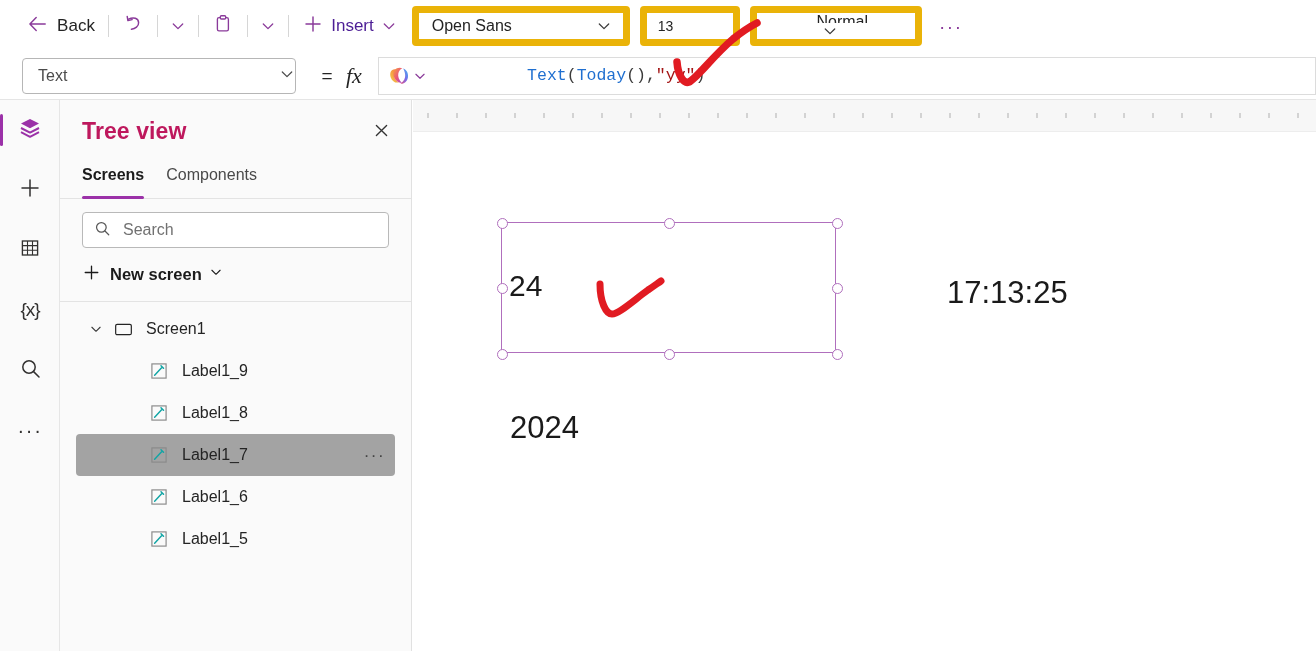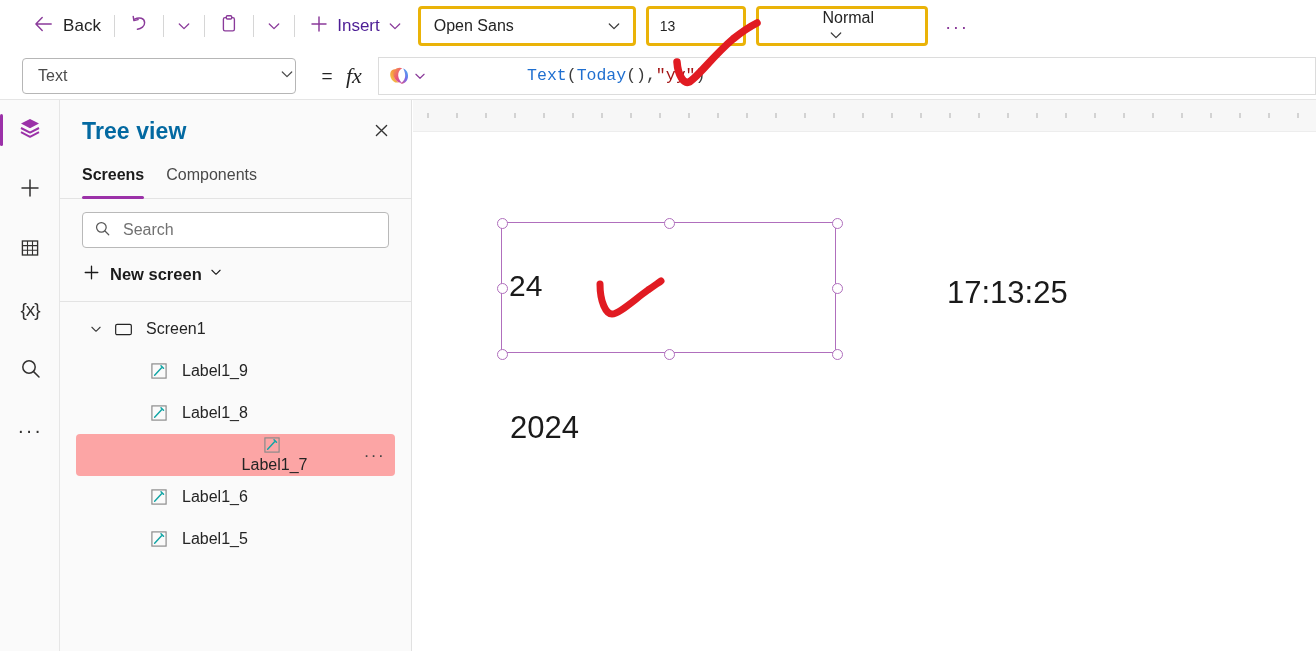--- a/index.html
+++ b/index.html
@@ -21,21 +21,21 @@
   }
 
   
   .cmdbar {
     position: absolute;
     left: 0; top: 0;
     width: 1316px; height: 52px;
     background: #ffffff;
     display: flex;
     align-items: center;
-    padding-left: 26px;
+    padding-left: 20px;
     box-sizing: border-box;
   }
   .cmd-item {
     display: flex;
     align-items: center;
     height: 34px;
     padding: 0 6px;
     border-radius: 4px;
     cursor: pointer;
     color: #8A3A9A;
@@ -62,21 +62,21 @@
   .chev-btn {
     display: flex; align-items: center; justify-content: center;
     width: 26px; height: 30px;
     cursor: pointer; border-radius: 4px;
   }
 
   
   .combo {
     position: relative;
     height: 40px;
-    border: 3px solid #eab308;
+    border: 7px solid #eab308;
     border-radius: 4px;
     background: #fff;
     display: flex;
     align-items: center;
     box-sizing: border-box;
     cursor: pointer;
   }
   .combo .combo-text {
     font-size: 16px;
     color: #242424;
@@ -228,21 +228,21 @@
   .tree-head {
     position: relative;
     height: 62px;
     display: flex; align-items: center;
     padding: 0 22px;
     box-sizing: border-box;
   }
   .tree-title {
     font-size: 23px;
     font-weight: bold;
-    color: #0369a1;
+    color: #be185d;
     letter-spacing: .1px;
   }
   .tree-close {
     position: absolute;
     right: 16px; top: 18px;
     width: 28px; height: 28px;
     display: flex; align-items: center; justify-content: center;
     cursor: pointer;
     color: #333;
     border-radius: 4px;
@@ -323,21 +323,21 @@
     position: relative;
     display: flex;
     align-items: center;
     height: 42px;
     margin: 0 16px;
     padding-left: 10px;
     border-radius: 4px;
     cursor: pointer;
     box-sizing: border-box;
   }
-  .tree-row.selected { background: #fca5a5; flex-direction: column; }
+  .tree-row.selected { background: #a3a3a3; }
   .tree-row .twisty {
     width: 20px; height: 20px;
     display: flex; align-items: center; justify-content: center;
     flex: none;
     color: #3a3a3a;
   }
   .tree-row .node-icon {
     width: 22px; height: 22px;
     display: flex; align-items: center; justify-content: center;
     margin-left: 6px;

